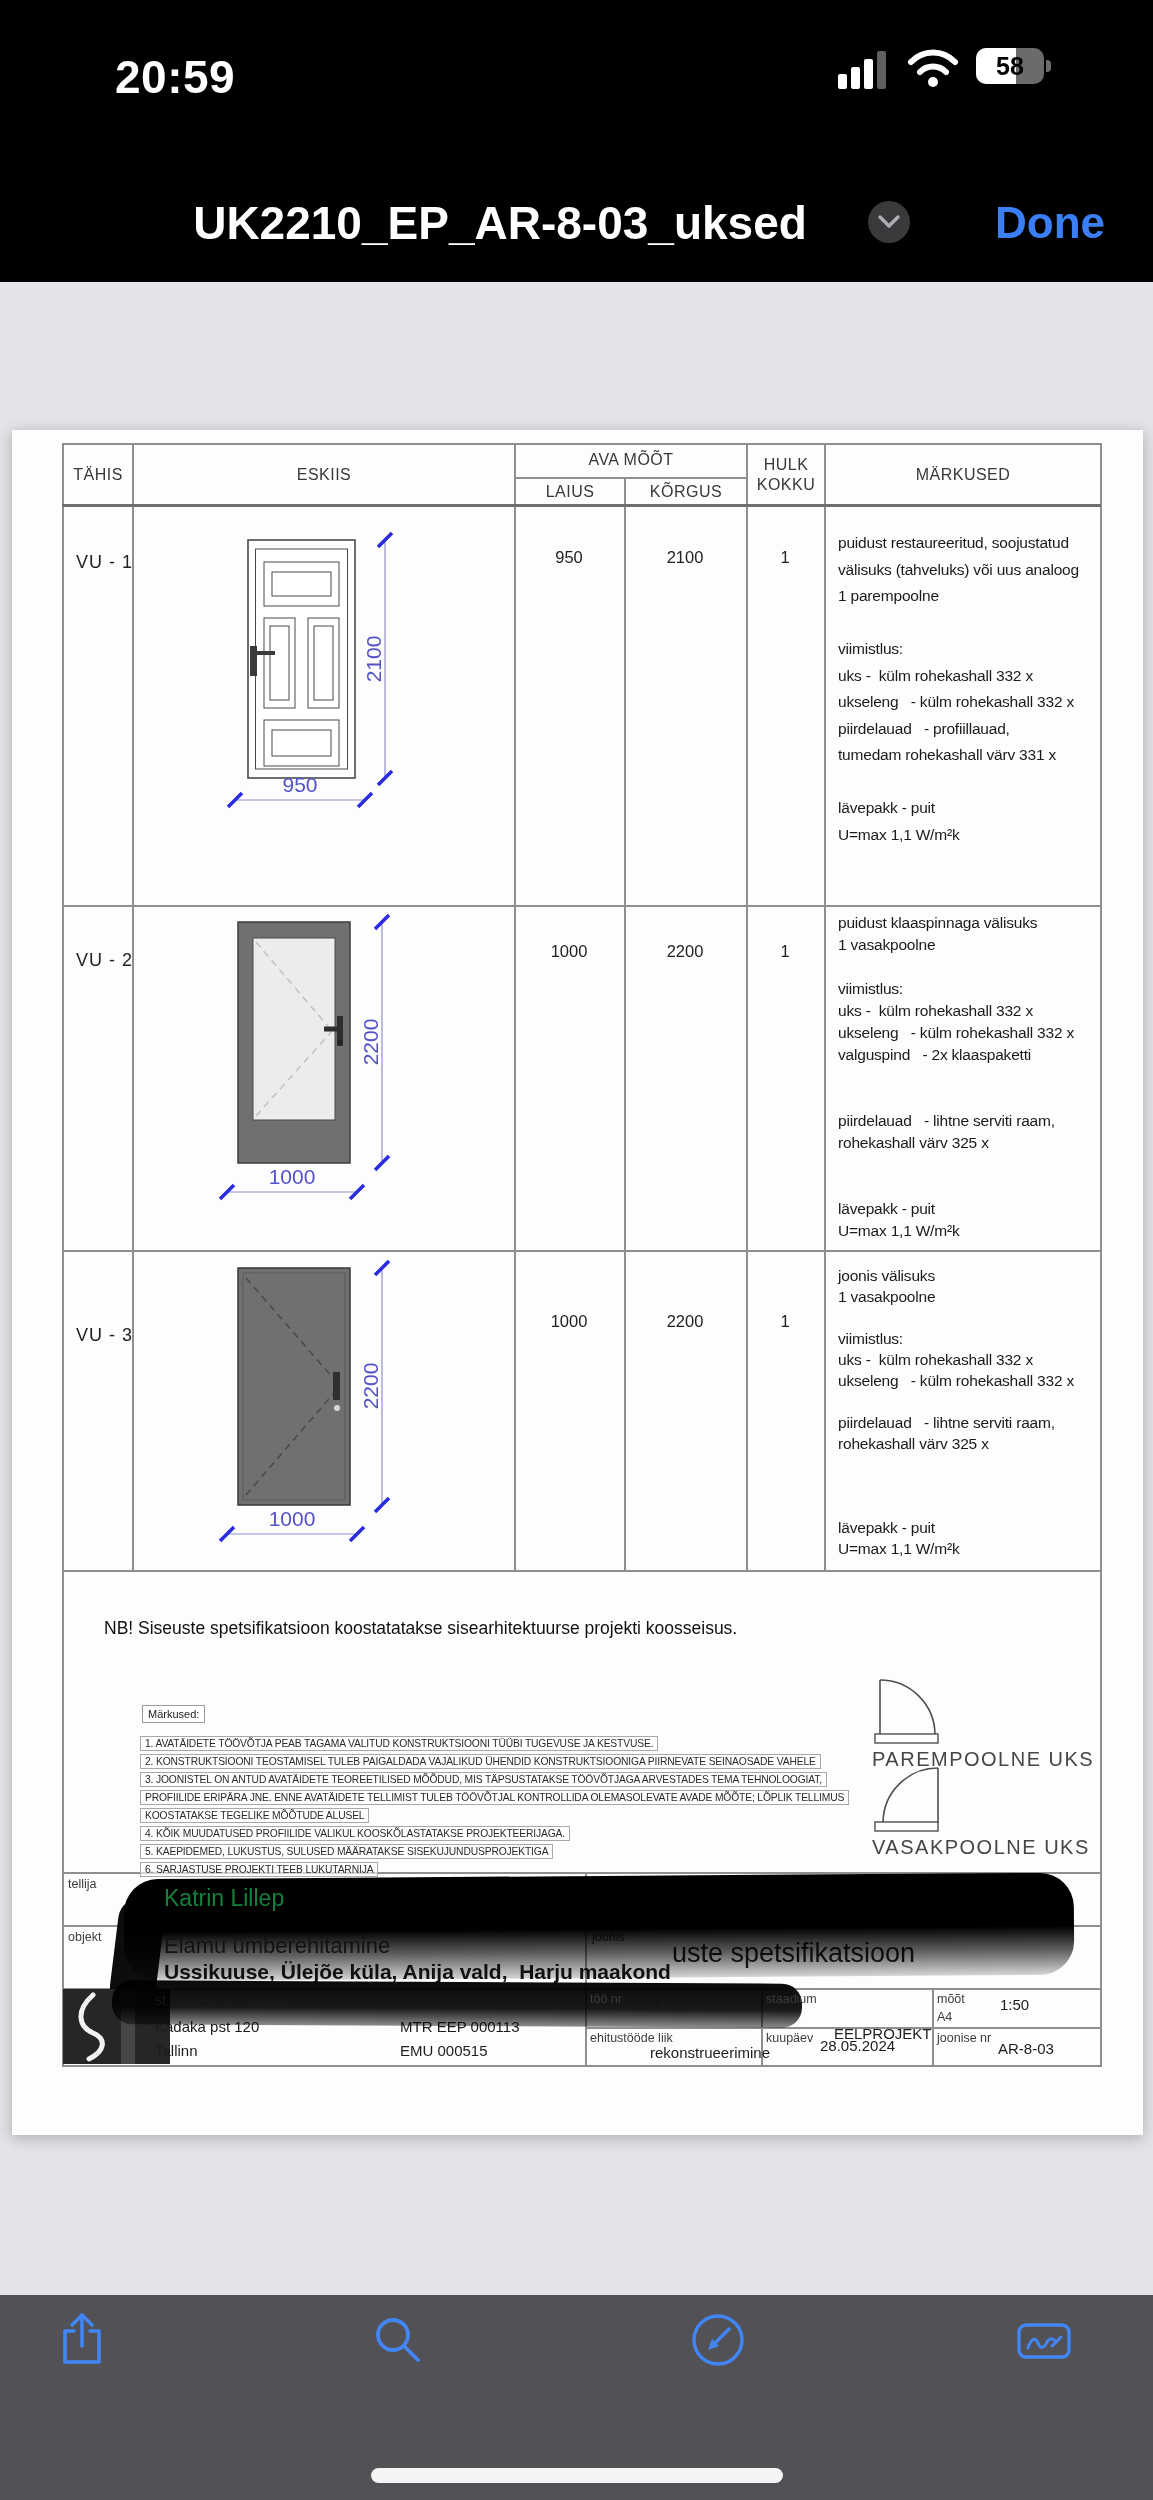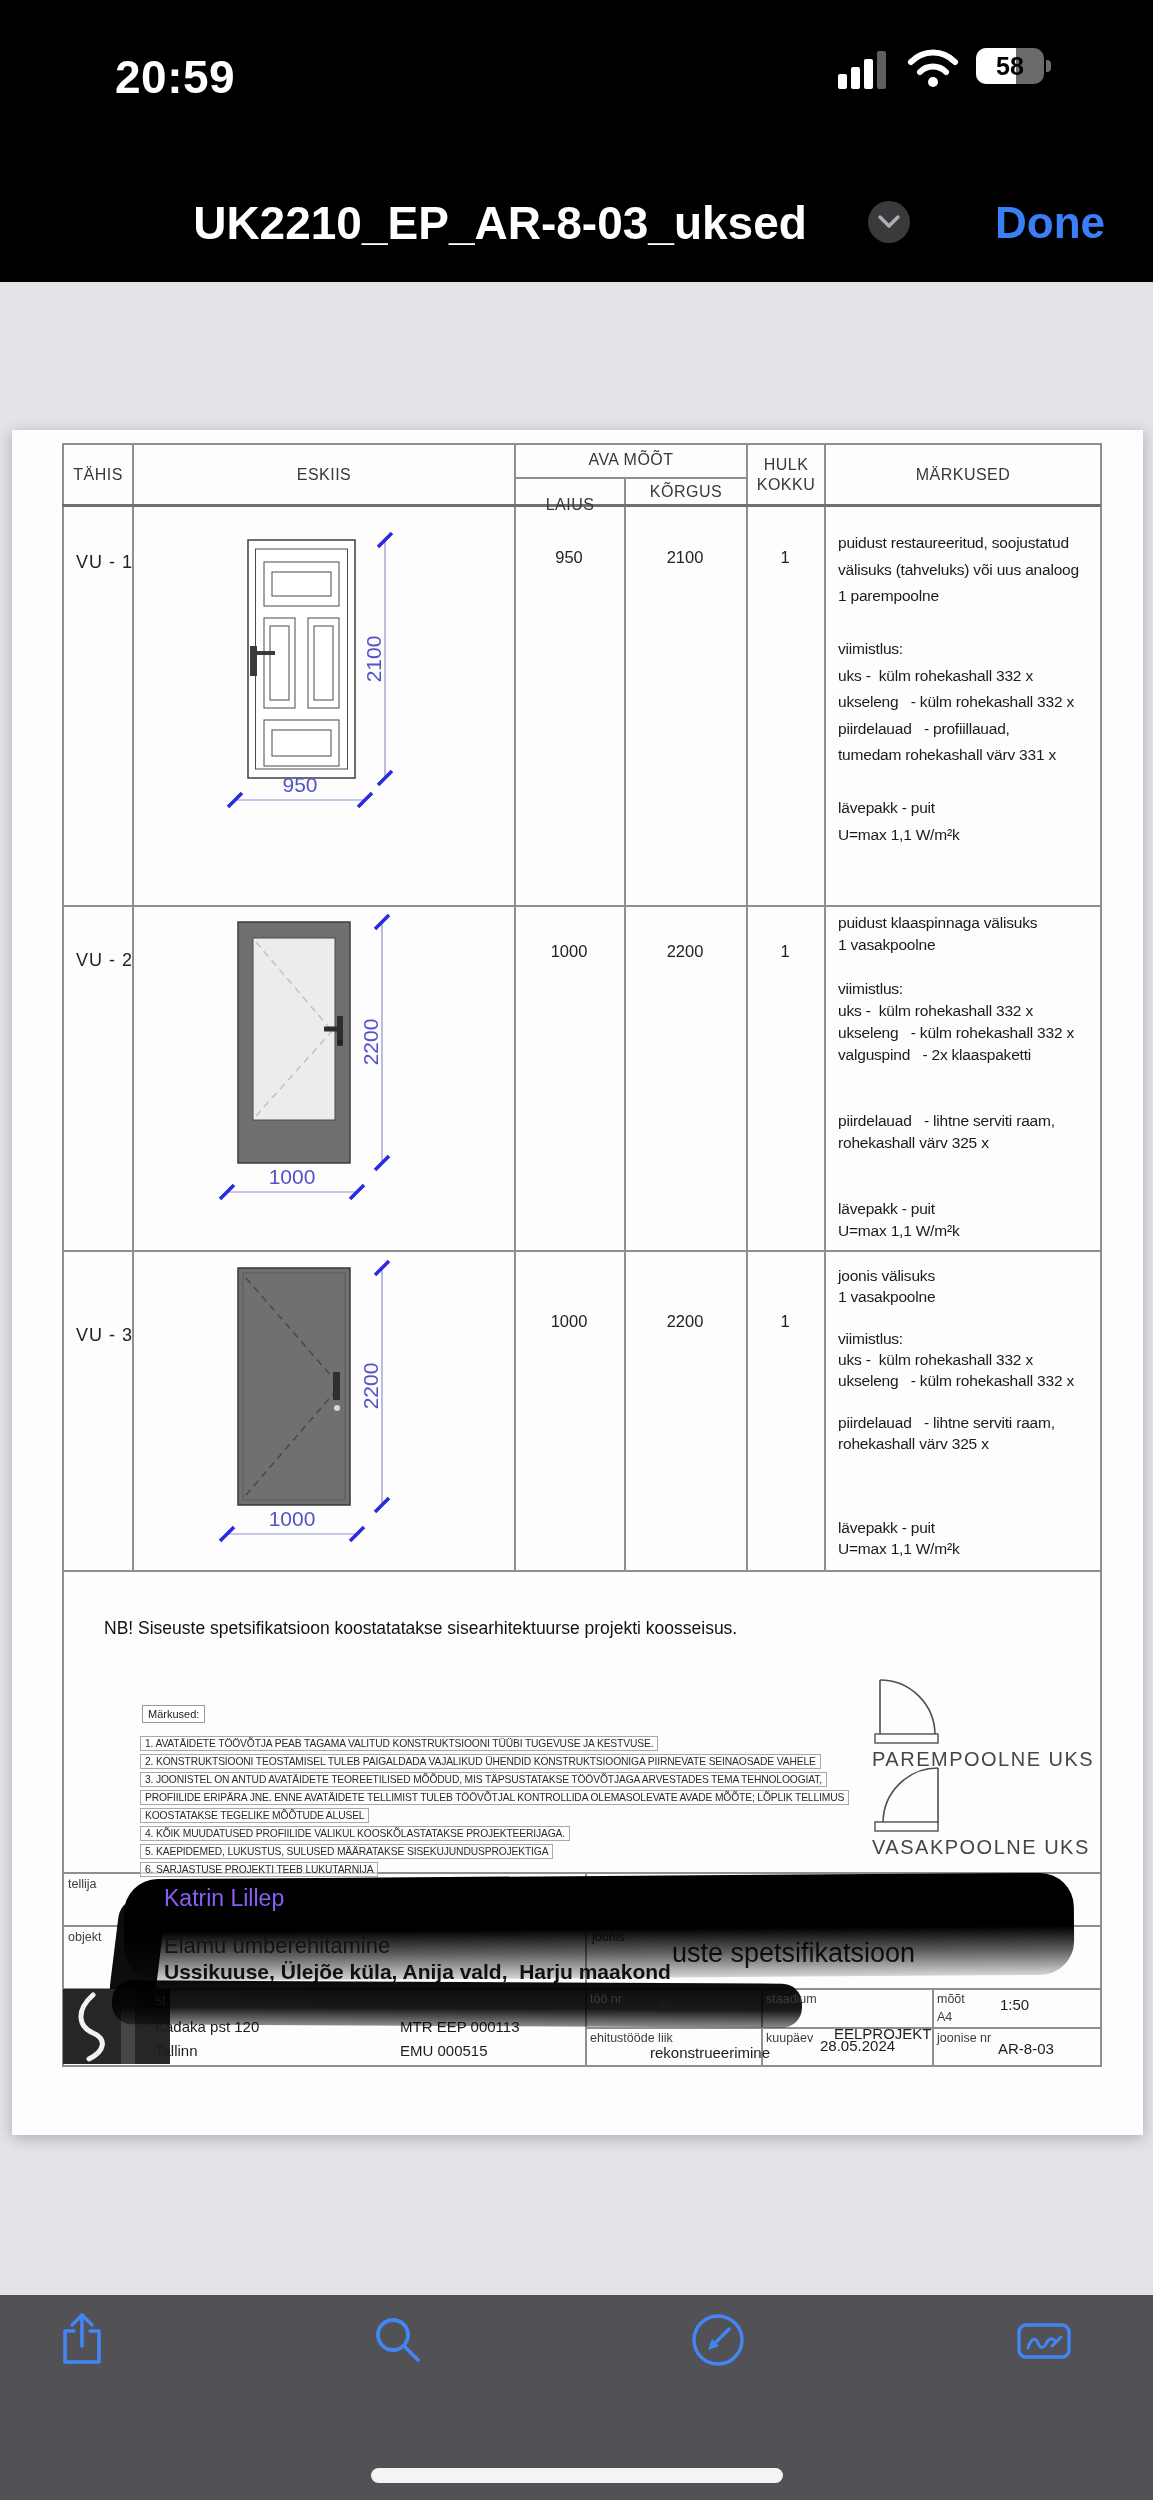--- a/index.html
+++ b/index.html
@@ -21,21 +21,21 @@
   .mk{color:#1a1a1a;font-size:15.5px;letter-spacing:-.2px;}
   .mk-line{white-space:pre;}
   .nb{color:#111;font-size:17.5px;}
   .remtitle{color:#222;font-size:11px;border:1px solid #9b9b9b;padding:2px 5px;background:#fff;}
   .note-line{white-space:pre;color:#2a2a2a;font-size:10.3px;letter-spacing:-.15px;
              border:1px solid #a8a8a8;padding:1px 4px;background:rgba(255,255,255,.6);}
   .remlist{display:flex;flex-direction:column;align-items:flex-start;gap:3px;}
   .symlab{color:#464646;font-size:20px;letter-spacing:1.5px;white-space:nowrap;}
   .tblab{color:#3c3c3c;font-size:12.5px;}
   .tbval{color:#1d1d1d;font-size:15px;white-space:pre;}
-  .ghost1{color:#8b5cf6;}
+  .ghost1{color:#15803d;}
   .ghost2{color:#131313;}
   .ghost3{color:#101010;font-weight:600;}
   svg text{font-family:"Liberation Sans",sans-serif;}
   .dimtxt{fill:#5353c8;font-size:21px;}
   
   #toolbar{left:0;top:2295px;width:1153px;height:205px;background:#525156;}
   .homebar{left:371px;top:2468px;width:412px;height:15px;border-radius:8px;background:#f4f4f4;}
   .toolbtn{width:60px;height:60px;}
 </style>
 </head>
@@ -98,21 +98,21 @@
     <div class="abs ln" style="left:50px;top:1558px;width:1039px;height:1.5px;"></div>
     <div class="abs ln" style="left:573px;top:1597px;width:516px;height:1.5px;"></div>
     <div class="abs ln" style="left:50px;top:1635px;width:1040px;height:1.5px;"></div>
     <div class="abs ln" style="left:573px;top:1442px;width:1.5px;height:193px;"></div>
     <div class="abs ln" style="left:749px;top:1558px;width:1.5px;height:77px;"></div>
     <div class="abs ln" style="left:920px;top:1558px;width:1.5px;height:77px;"></div>
 
     <div class="abs hd" style="left:52px;top:36px;width:68px;">TÄHIS</div>
     <div class="abs hd" style="left:122px;top:36px;width:380px;">ESKIIS</div>
     <div class="abs hd" style="left:504px;top:21px;width:230px;">AVA MÕÕT</div>
-    <div class="abs hd" style="left:504px;top:53px;width:108px;margin-top:13px;">LAIUS</div>
+    <div class="abs hd" style="left:504px;top:53px;width:108px;">LAIUS</div>
     <div class="abs hd" style="left:614px;top:53px;width:120px;">KÕRGUS</div>
     <div class="abs hd" style="left:736px;top:26px;width:76px;">HULK</div>
     <div class="abs hd" style="left:736px;top:46px;width:76px;">KOKKU</div>
     <div class="abs hd" style="left:814px;top:36px;width:274px;">MÄRKUSED</div>
 
     <div class="abs rowlab" style="left:64px;top:122px;">VU - 1</div>
     <div class="abs cellv" style="left:502px;top:118px;width:110px;">950</div>
     <div class="abs cellv" style="left:612px;top:118px;width:122px;">2100</div>
     <div class="abs cellv" style="left:734px;top:118px;width:78px;">1</div>
     <div class="abs mk" style="left:826px;top:100px;width:266px;line-height:26.5px;">

